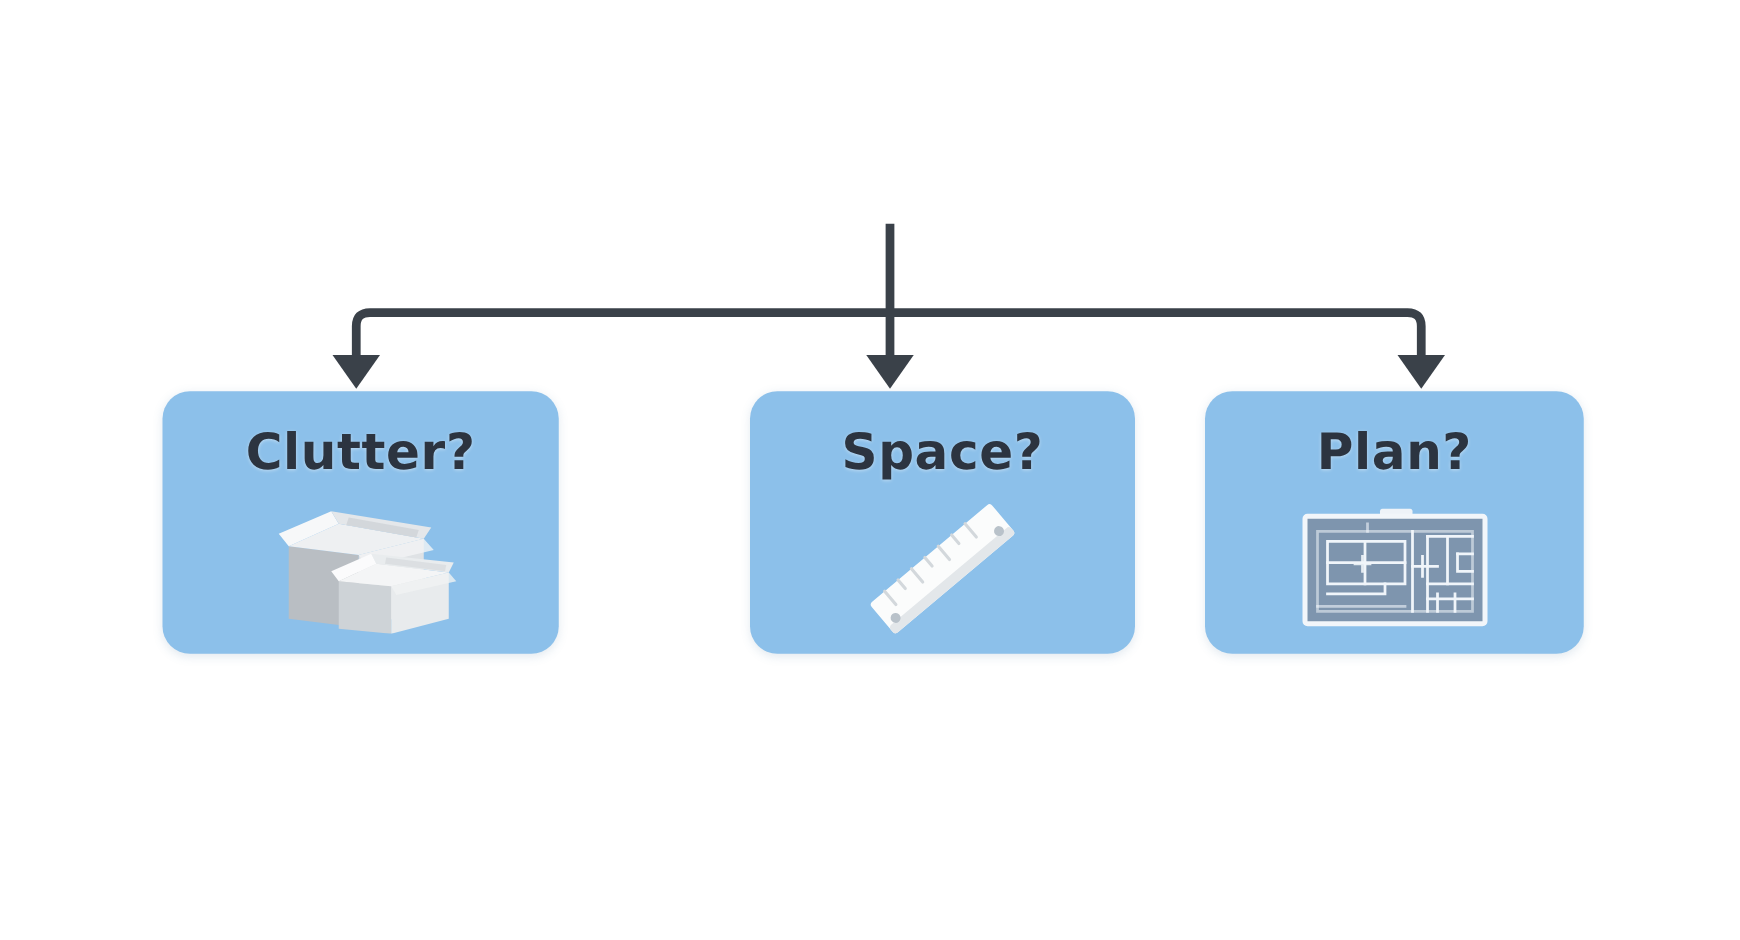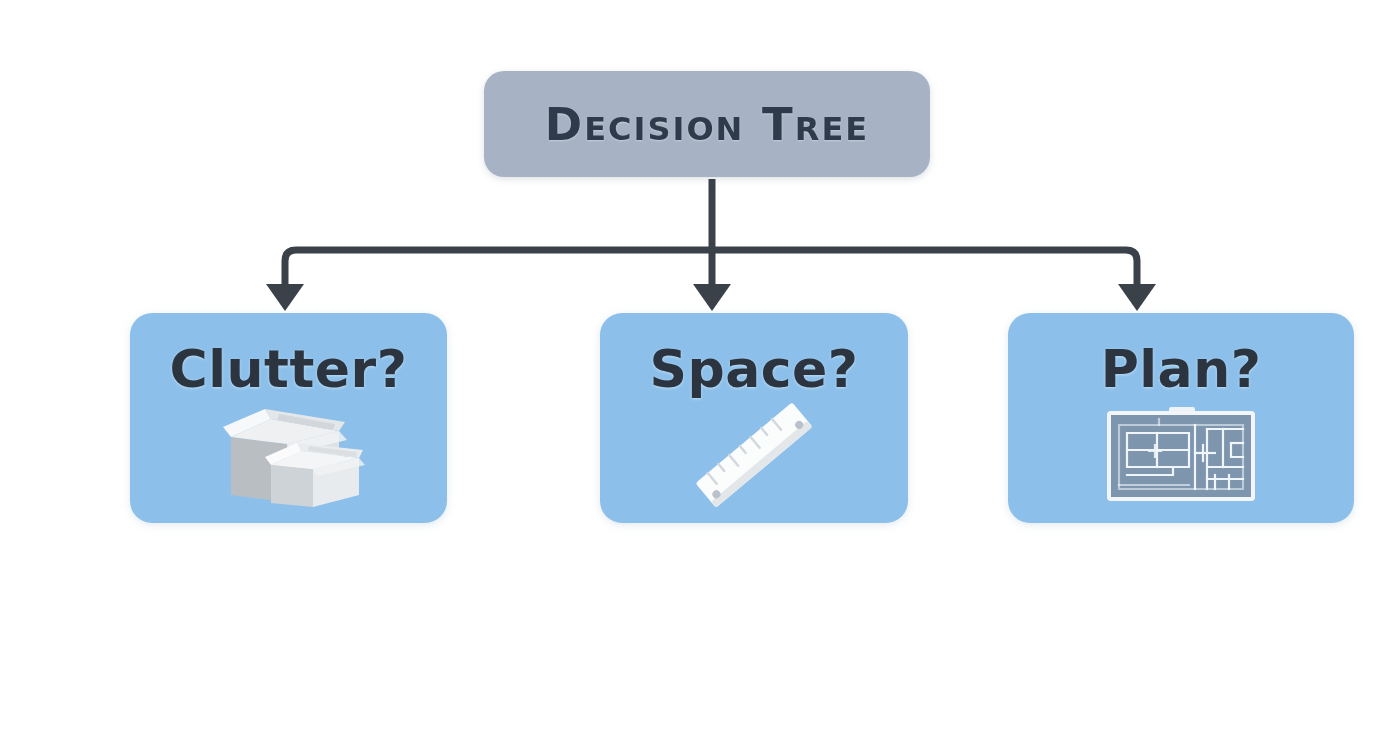--- a/index.html
+++ b/index.html
@@ -54,53 +54,50 @@
   .child-card {
     position: absolute;
     top: 313px;
     height: 210px;
     background: #8cc0ea;
     border-radius: 22px;
     box-shadow: 0 2px 8px rgba(90,130,165,0.17);
   }
   #child-0 { left: 130px; width: 317px; }
   #child-1 { left: 558px; width: 308px; margin-left: 42px; }
-  #child-2 { left: 1008px; width: 330px; padding-left: 16px; }
+  #child-2 { left: 964px; width: 303px; }
 
   .child-label {
     position: absolute;
     left: 0;
     right: 0;
     top: 26px;
     text-align: center;
     color: #2c3440;
-    font-size: 52px;
+    font-size: 40px;
     font-weight: bold;
     letter-spacing: 0.5px;
     text-shadow: 0 1px 3px rgba(255,255,255,0.45);
   }
   .child-icon {
     position: absolute;
     left: 0;
     right: 0;
     top: 86px;
     height: 112px;
     display: flex;
     align-items: center;
     justify-content: center;
   }
 </style>
 </head>
 <body>
 
 <div id="canvas">
 
-  <div id="root-node">
-    <span id="root-title">Decision Tree</span>
-  </div>
 
   <svg id="connectors" viewBox="0 0 1392 752" width="1392" height="752">
     <g fill="none" stroke="#3a4149" stroke-width="7" stroke-linecap="butt">
 
       <path d="M712,179 L712,289"></path>
 
       <path d="M285,289 L285,261 Q285,250 296,250 L1126,250 Q1137,250 1137,261 L1137,289"></path>
     </g>
 
     <g fill="#3a4149">

